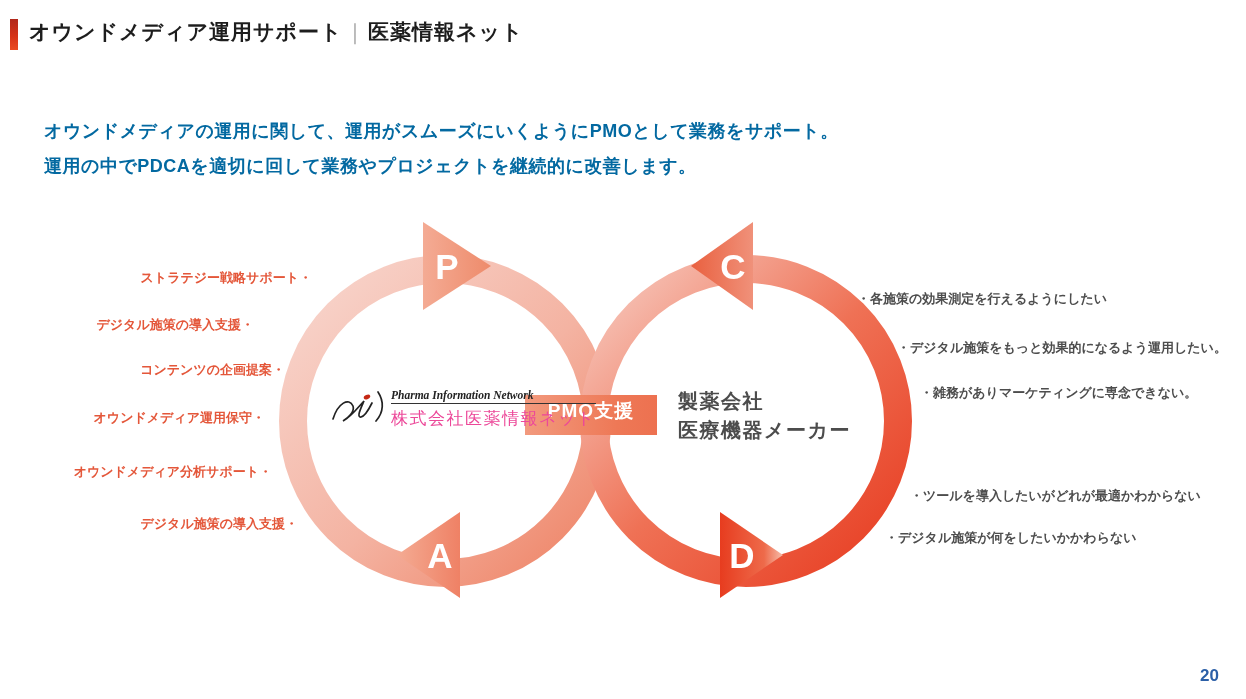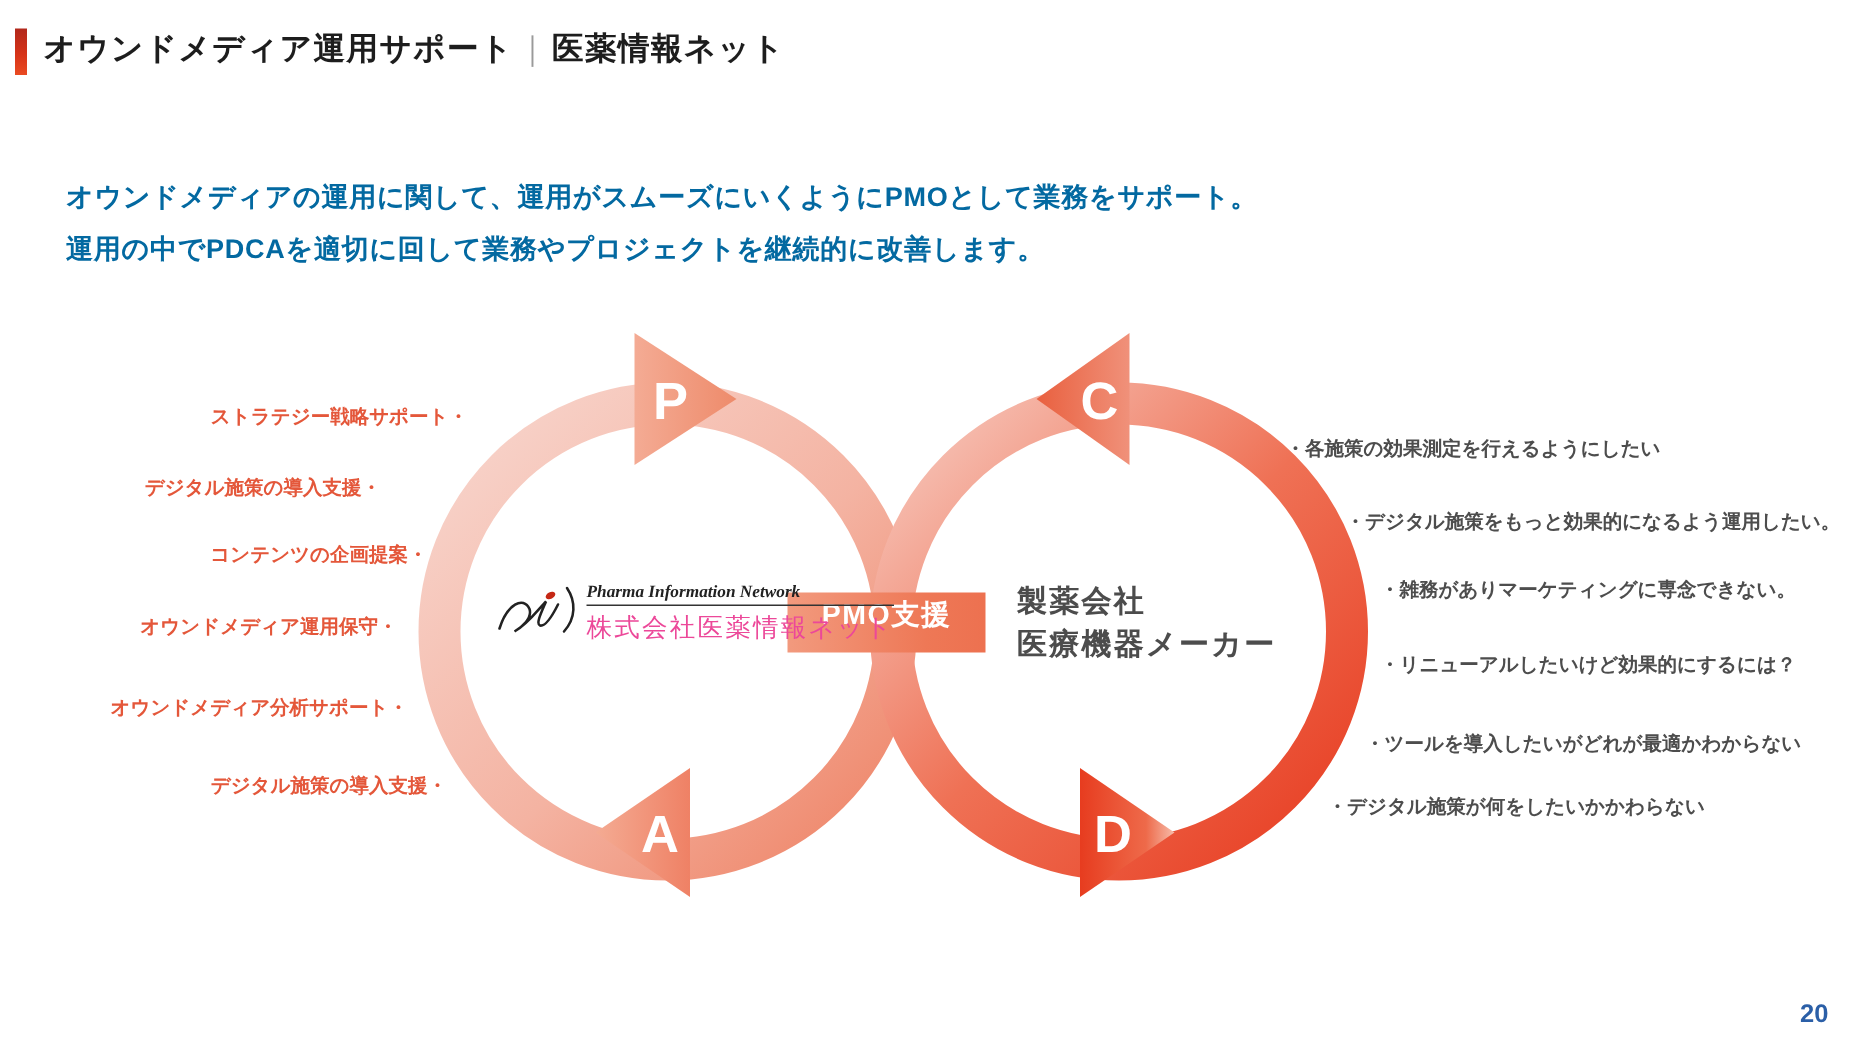--- a/index.html
+++ b/index.html
@@ -174,19 +174,18 @@
   <div class="svc svc1">ストラテジー戦略サポート・</div>
   <div class="svc svc2">デジタル施策の導入支援・</div>
   <div class="svc svc3">コンテンツの企画提案・</div>
   <div class="svc svc4">オウンドメディア運用保守・</div>
   <div class="svc svc5">オウンドメディア分析サポート・</div>
   <div class="svc svc6">デジタル施策の導入支援・</div>
 
   <div class="con con1">・各施策の効果測定を行えるようにしたい</div>
   <div class="con con2">・デジタル施策をもっと効果的になるよう運用したい。</div>
   <div class="con con3">・雑務がありマーケティングに専念できない。</div>
-  <div class="con con4">・リニューアルしたいけど効果的にするには？</div>
   <div class="con con6">・デジタル施策が何をしたいかかわらない</div>
   <div class="con con5">・ツールを導入したいがどれが最適かわからない</div>
 
   <div class="pageno">20</div>
 
 </div>
 
 </body></html>

